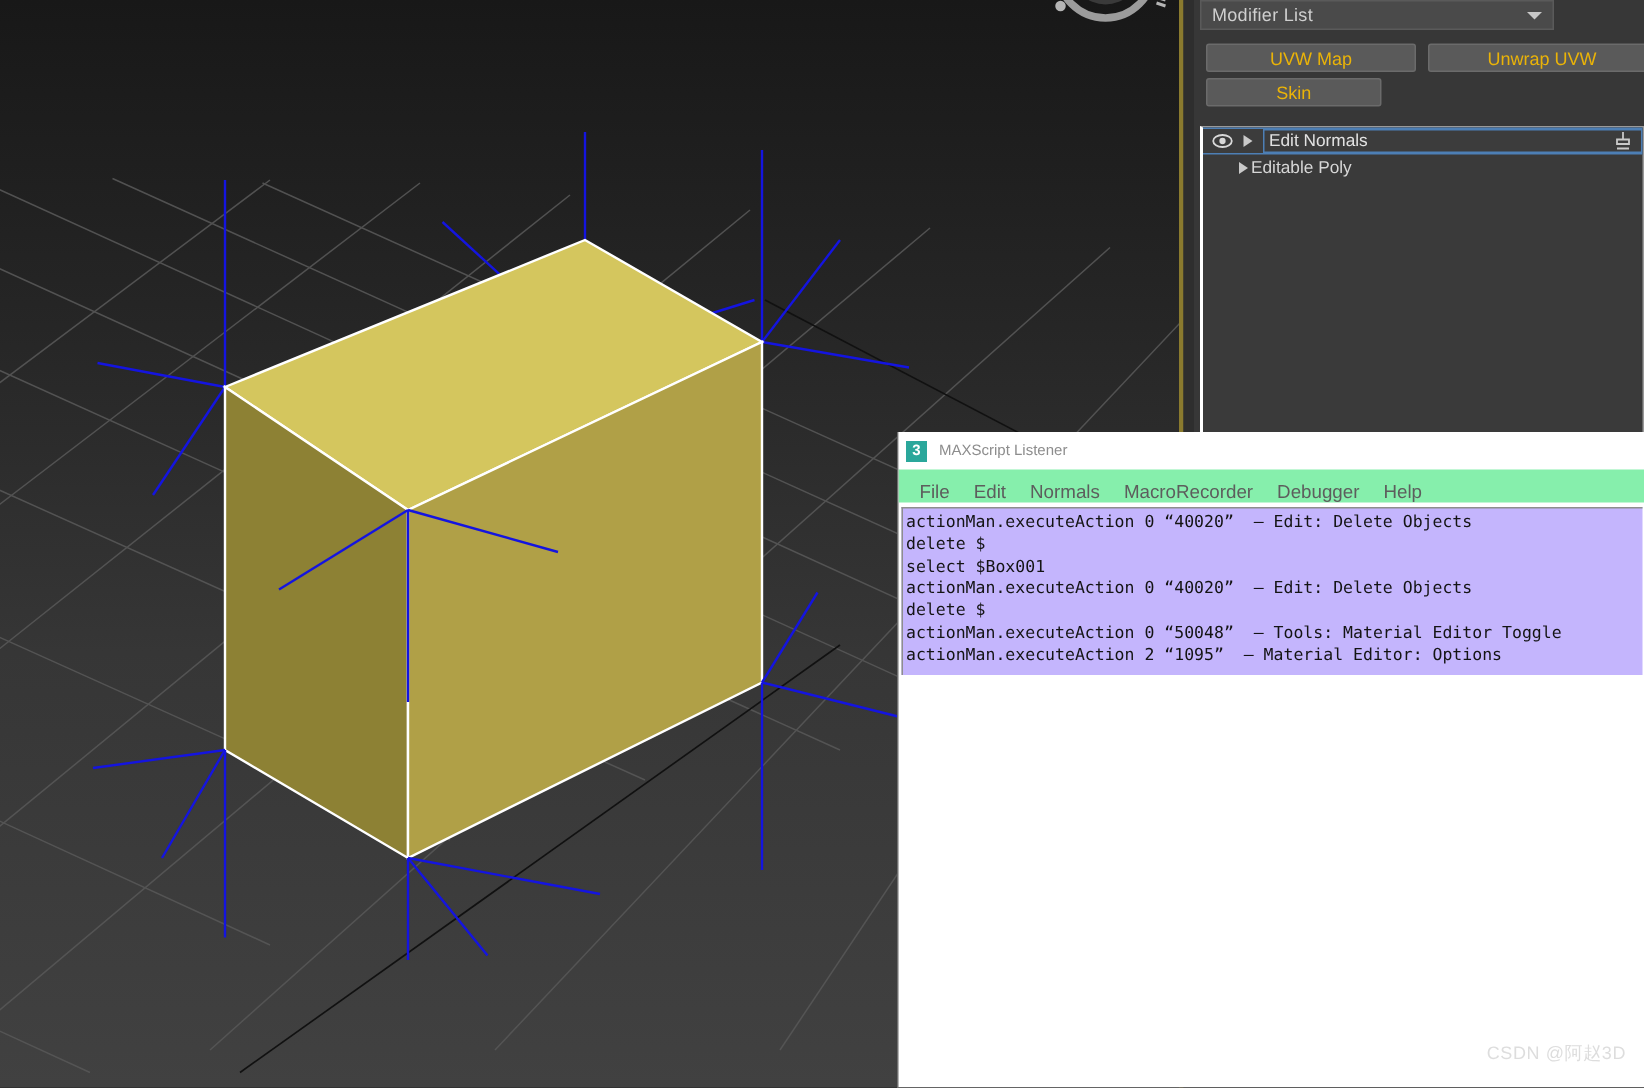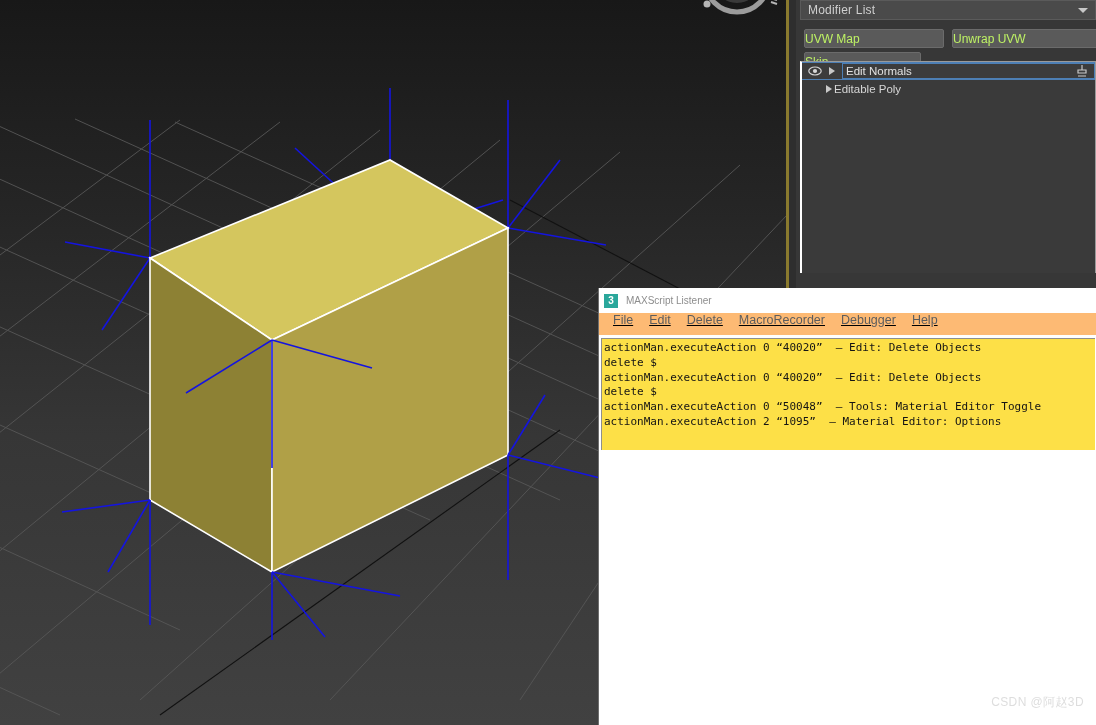--- a/index.html
+++ b/index.html
@@ -47,21 +47,21 @@
   
   #command-panel {
     position: absolute;
     left: 796px; top: 0;
     width: 300px; height: 290px;
     background: #373737;
   }
   #modifier-list-row {
     position: absolute;
     left: 4px; top: 0px;
-    width: 296px; height: 20px;
+    width: 236px; height: 20px;
     background: #4a4a4a;
     border: 1px solid #5a5a5a;
     box-sizing: border-box;
     display: flex; align-items: center;
   }
   #modifier-list-label {
     color: #cfcfcf; font-size: 12px;
     margin-left: 7px; letter-spacing: .2px;
   }
   #modifier-list-arrow {
@@ -71,31 +71,31 @@
     border-right: 5px solid transparent;
     border-top: 5px solid #c8c8c8;
   }
   .mod-btn {
     position: absolute;
     height: 19px;
     background: #5a5a5a;
     border: 1px solid #6b6b6b;
     border-radius: 2px;
     box-sizing: border-box;
-    color: #bef264;
+    color: #eab308;
     font-size: 12px;
-    display: flex; align-items: center; 
+    display: flex; align-items: center; justify-content: center;
   }
   #btn-uvw-map   { left: 8px;  top: 29px; width: 140px; }
   #btn-unwrap    { left: 156px; top: 29px; width: 152px; }
   #btn-skin      { left: 8px;  top: 52px; width: 117px; }
 
   #mod-stack {
     position: absolute;
-    left: 4px; top: 61px;
+    left: 4px; top: 84px;
     width: 296px; height: 212px;
     background: #3a3a3a;
     border-top: 1px solid #9a9a9a;
     border-left: 2px solid #ffffff;
     border-right: 1px solid #9a9a9a;
     box-sizing: border-box;
   }
   .stack-row {
     position: relative;
     height: 16px;
@@ -153,37 +153,36 @@
     display: flex; align-items: center; justify-content: center;
     line-height: 1;
   }
   #listener-title {
     margin-left: 8px;
     font-size: 10px;
     color: #8d8d8d;
   }
   #listener-menubar {
     height: 22px;
-    background: #fdba74;
-    display: flex; align-items: flex-start;
+    background: #86efac;
+    display: flex; align-items: flex-end;
     padding-left: 6px;
     gap: 0px;
-    text-decoration: underline;
   }
   .menu-item {
     font-size: 12.5px;
     color: #5d5d5d;
     padding: 0 8px;
     cursor: default;
   }
   #listener-output {
     position: absolute;
     left: 2px; top: 50px;
     width: 494px; height: 112px;
-    background: #fde047;
+    background: #c4b5fd;
     border-top: 1px solid #8e8e8e;
     border-left: 1px solid #8e8e8e;
     box-sizing: border-box;
     overflow: hidden;
     padding: 2px 0 0 2px;
   }
   .code-line {
     font-family: "DejaVu Sans Mono", monospace;
     font-size: 11px;
     line-height: 14.8px;
@@ -345,29 +344,30 @@
   <div id="listener">
 
     <div id="listener-titlebar">
       <span id="listener-app-icon">3</span>
       <span id="listener-title">MAXScript Listener</span>
     </div>
 
     <div id="listener-menubar">
       <span class="menu-item">File</span>
       <span class="menu-item">Edit</span>
-      <span class="menu-item">Delete</span>
+      <span class="menu-item">Normals</span>
       <span class="menu-item">MacroRecorder</span>
       <span class="menu-item">Debugger</span>
       <span class="menu-item">Help</span>
     </div>
 
     <div id="listener-output">
       <div class="code-line">actionMan.executeAction 0 “40020”  — Edit: Delete Objects</div>
       <div class="code-line">delete $</div>
+      <div class="code-line">select $Box001</div>
       <div class="code-line">actionMan.executeAction 0 “40020”  — Edit: Delete Objects</div>
       <div class="code-line">delete $</div>
       <div class="code-line">actionMan.executeAction 0 “50048”  — Tools: Material Editor Toggle</div>
       <div class="code-line">actionMan.executeAction 2 “1095”  — Material Editor: Options</div>
     </div>
 
   </div>
 
   <div id="watermark">CSDN @阿赵3D</div>
 

